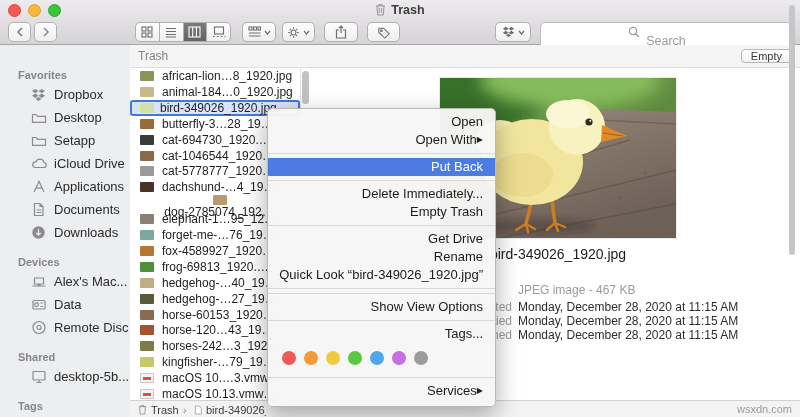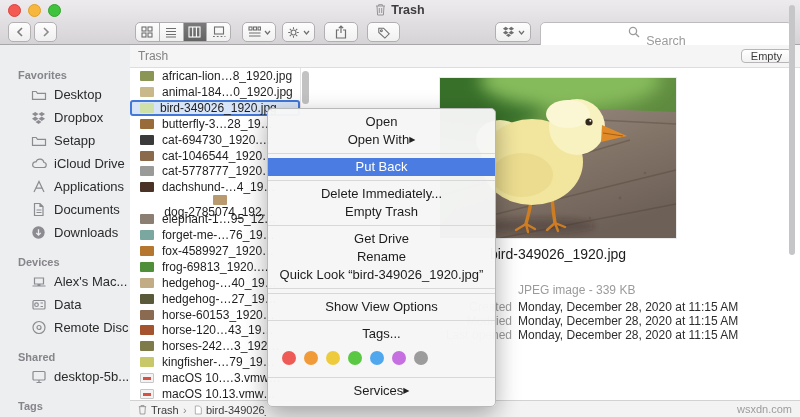--- a/index.html
+++ b/index.html
@@ -57,21 +57,21 @@
   .meta-row{position:absolute;left:330px;width:460px;height:14px;display:flex;font-size:12px;}
   .meta-label{width:182px;text-align:right;color:#9b9b9b;flex:none;}
   .meta-value{margin-left:6px;color:#2d2d2d;white-space:nowrap;}
   
   .pathbar{position:absolute;left:130px;top:400px;width:670px;height:17px;background:#f3f3f3;border-top:1px solid #d2d2d2;box-sizing:border-box;z-index:5;}
   .pb{position:absolute;top:1px;height:15px;display:flex;align-items:center;font-size:11px;color:#3c3c3c;}
   .pb-sep{color:#8a8a8a;}
   .watermark{position:absolute;right:8px;top:2px;font-size:11px;color:#9c9c9c;}
   
   .menu{position:absolute;left:267px;top:108px;width:229px;z-index:20;background:rgba(246,246,246,.97);border:1px solid #b9b9b9;border-radius:5px;box-shadow:0 8px 24px rgba(0,0,0,.33);padding:4px 0 6px 0;box-sizing:border-box;}
-  .mi{height:18px;line-height:18px;padding:0 12px;font-size:13px;color:#1c1c1c;display:flex;justify-content:center;align-items:center;white-space:nowrap;}
+  .mi{height:18px;line-height:18px;padding:0 12px;font-size:13px;color:#1c1c1c;display:flex;justify-content:flex-end;align-items:center;white-space:nowrap;}
   .mi .arrow{font-size:8px;color:#222;}
   .mi.hl{background:#4a7ce2;color:#fff;}
   .msep{height:1px;background:#d8d8d8;margin:4px 0;}
   .mtags{height:30px;display:flex;align-items:center;gap:8px;padding:0 14px;}
   .dot{width:14px;height:14px;border-radius:50%;}
   svg{display:block;}
 </style>
 </head>
 <body>
 
@@ -217,35 +217,35 @@
 
   <div class="strip">
     <div class="strip-title">Trash</div>
     <button class="empty-btn">Empty</button>
   </div>
 
   <div class="sidebar">
       <div class="sb-header">Favorites</div>
       <div class="sb-item">
         <span class="sb-icon">
-          <svg width="16" height="15" viewBox="0 0 16 15">
-            <g fill="none" stroke="#8c8c90" stroke-width="1.2">
-              <path d="M1.5 4.5h3.6l1.4 1.8h8v6H1.5z"></path>
-            </g>
-          </svg>
-        </span>
-        <span class="sb-label">Desktop</span>
-      </div>
-      <div class="sb-item">
-        <span class="sb-icon">
           <svg width="15" height="14" viewBox="0 0 16 15">
             <path fill="#8c8c90" d="M4.5 1 8 3.3 4.5 5.6 1 3.3zM11.5 1 15 3.3 11.5 5.6 8 3.3zM4.5 6 8 8.3 4.5 10.6 1 8.3zM11.5 6 15 8.3 11.5 10.6 8 8.3zM8 9.6l3.2 2.1L8 13.8l-3.2-2.1z"></path>
           </svg>
         </span>
         <span class="sb-label">Dropbox</span>
+      </div>
+      <div class="sb-item">
+        <span class="sb-icon">
+          <svg width="16" height="15" viewBox="0 0 16 15">
+            <g fill="none" stroke="#8c8c90" stroke-width="1.2">
+              <path d="M1.5 4.5h3.6l1.4 1.8h8v6H1.5z"></path>
+            </g>
+          </svg>
+        </span>
+        <span class="sb-label">Desktop</span>
       </div>
       <div class="sb-item">
         <span class="sb-icon">
           <svg width="16" height="15" viewBox="0 0 16 15">
             <g fill="none" stroke="#8c8c90" stroke-width="1.2">
               <path d="M1.5 4.5h3.6l1.4 1.8h8v6H1.5z"></path>
             </g>
           </svg>
         </span>
         <span class="sb-label">Setapp</span>
@@ -487,21 +487,21 @@
       <ellipse cx="82" cy="97" rx="31" ry="22" fill="#e8d88a" fill-opacity="0.75"></ellipse>
       <circle cx="137" cy="49" r="28" fill="#f8f2c0"></circle>
       <ellipse cx="128" cy="36" rx="22" ry="14" fill="#fbf7d4"></ellipse>
       <polygon points="162,47 187,58 161,64" fill="#e08a28"></polygon>
       <path d="M163 55 L183 58" stroke="#a55f17" stroke-width="1" fill="none"></path>
       <circle cx="149" cy="44" r="3.6" fill="#33281a"></circle>
       <circle cx="150.3" cy="42.8" r="1" fill="#fff"></circle>
     </svg>
   </div>
   <div class="pfname">bird-349026_1920.jpg</div>
-  <div class="pkind">JPEG image - 339 KB</div>
+  <div class="pkind">JPEG image - 467 KB</div>
   <div id="meta-rows">
       <div class="meta-row" style="top: 300px;">
         <span class="meta-label">Created</span>
         <span class="meta-value">Monday, December 28, 2020 at 11:15 AM</span>
       </div>
       <div class="meta-row" style="top: 314px;">
         <span class="meta-label">Modified</span>
         <span class="meta-value">Monday, December 28, 2020 at 11:15 AM</span>
       </div>
       <div class="meta-row" style="top: 328px;">

